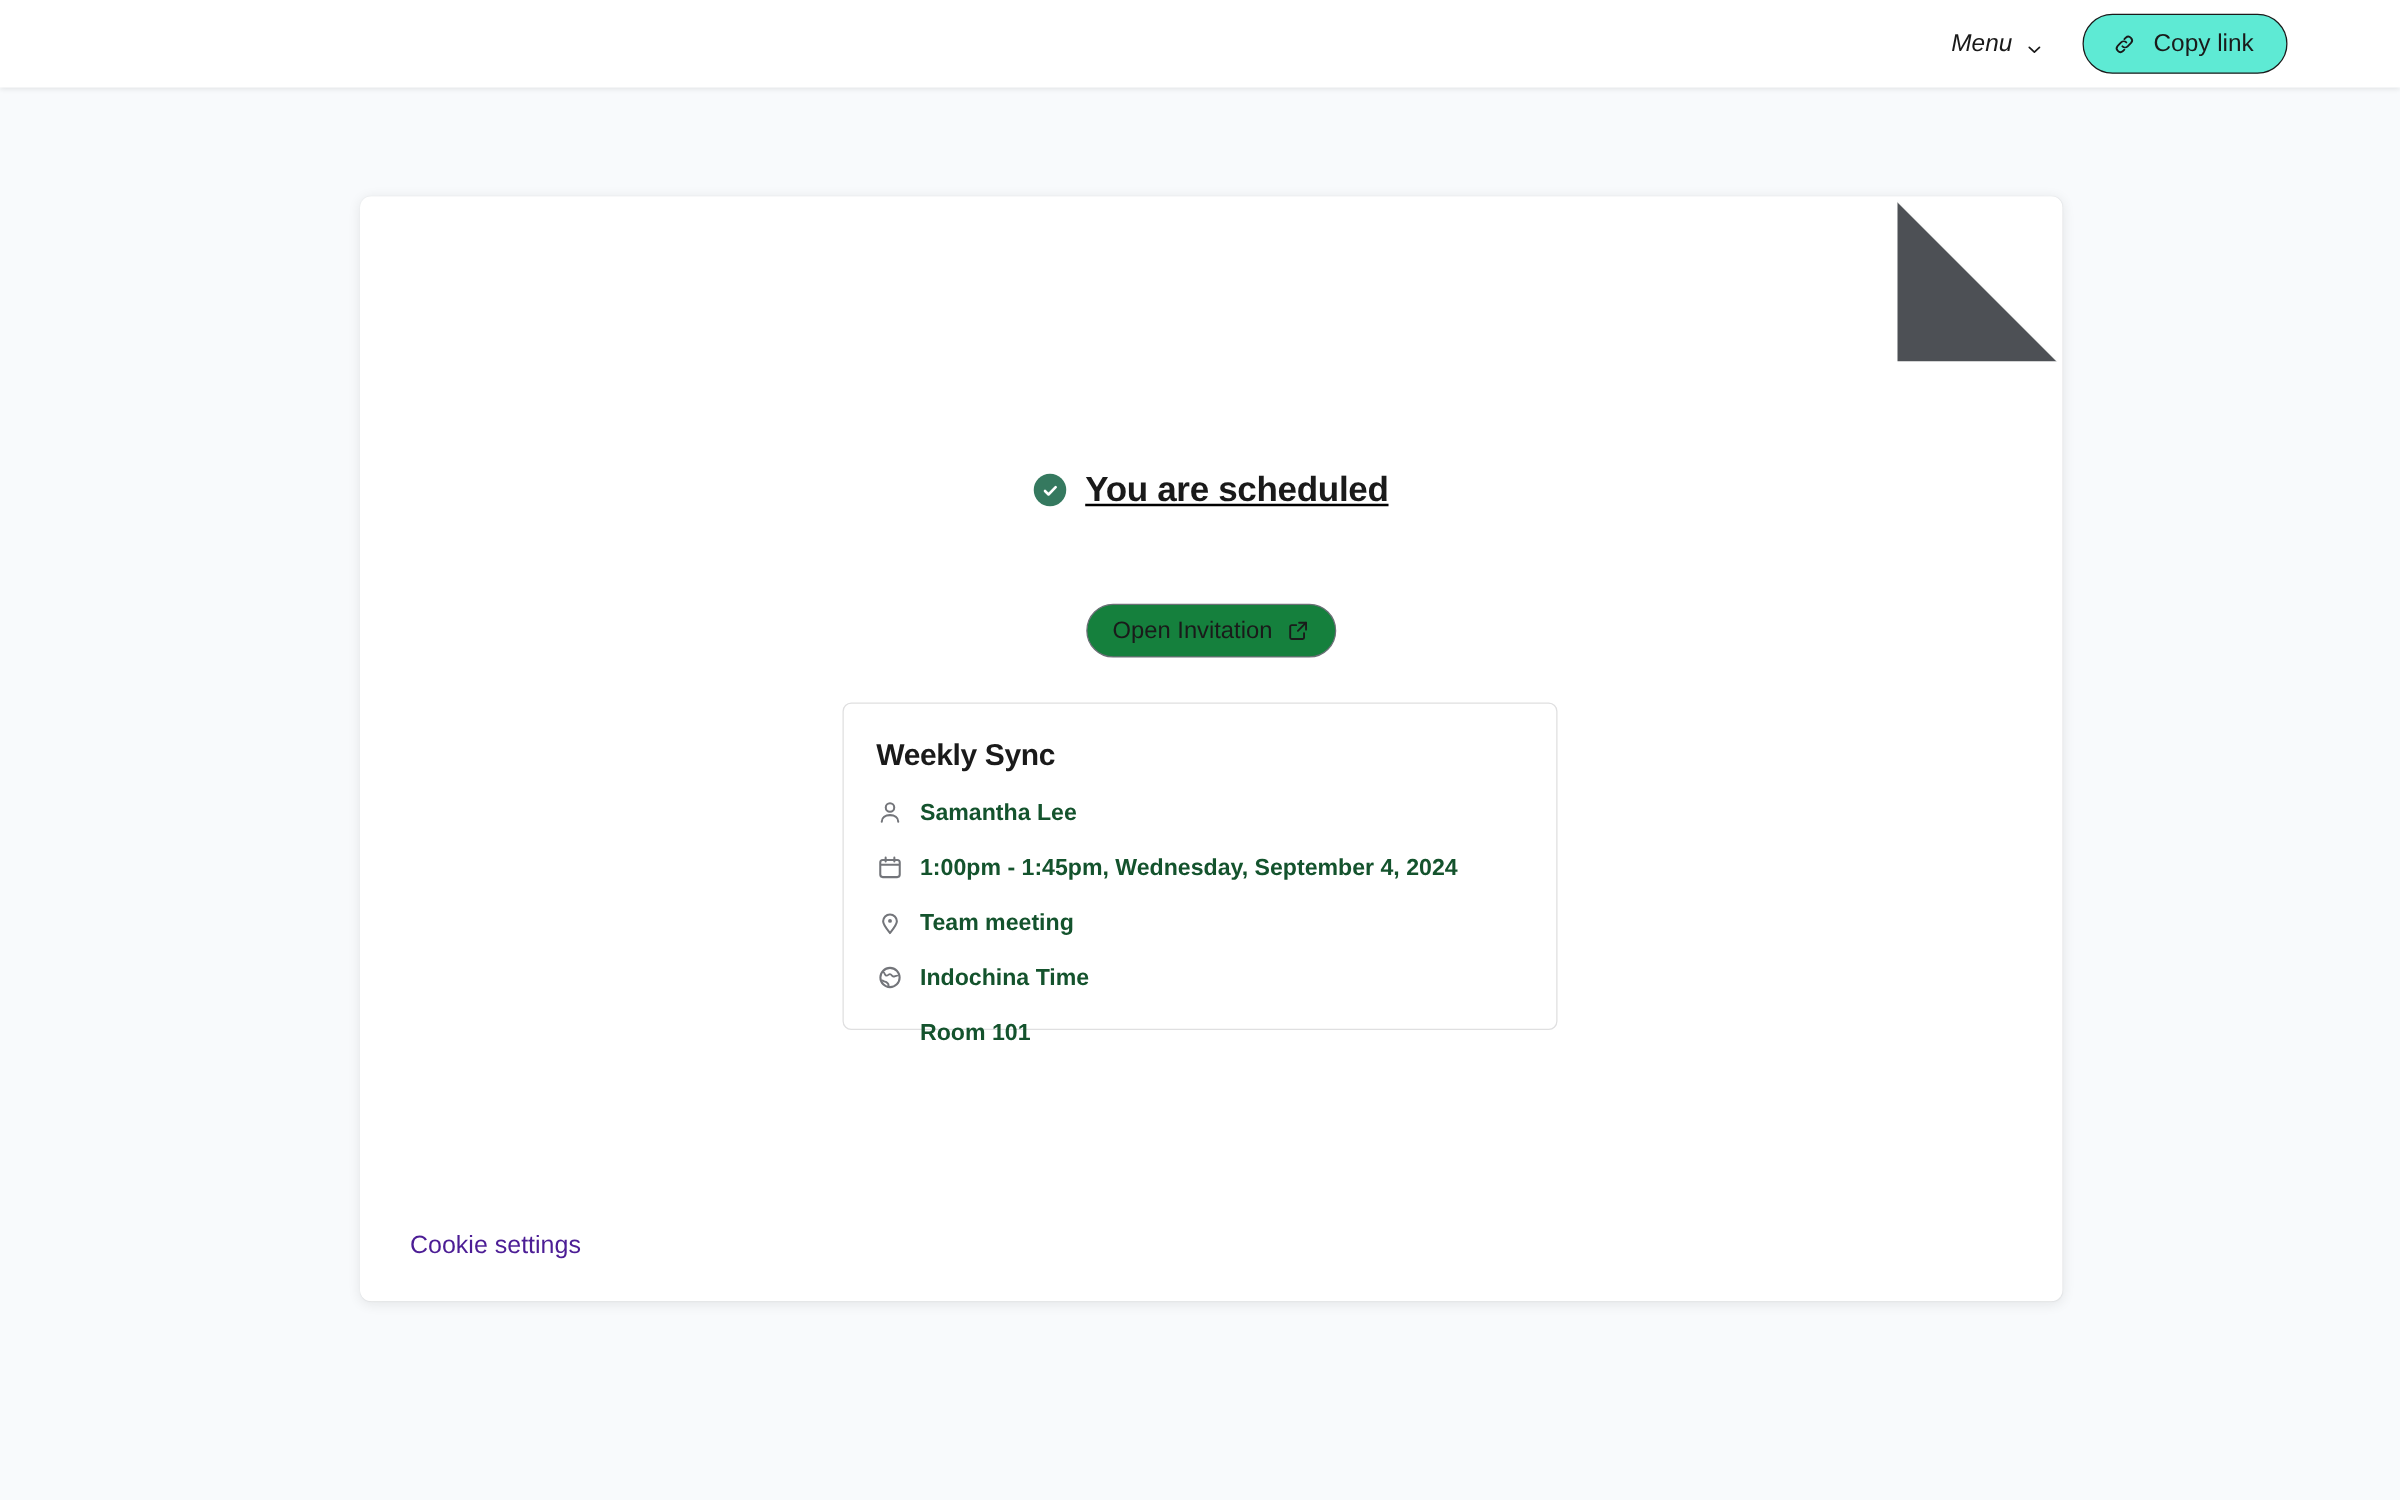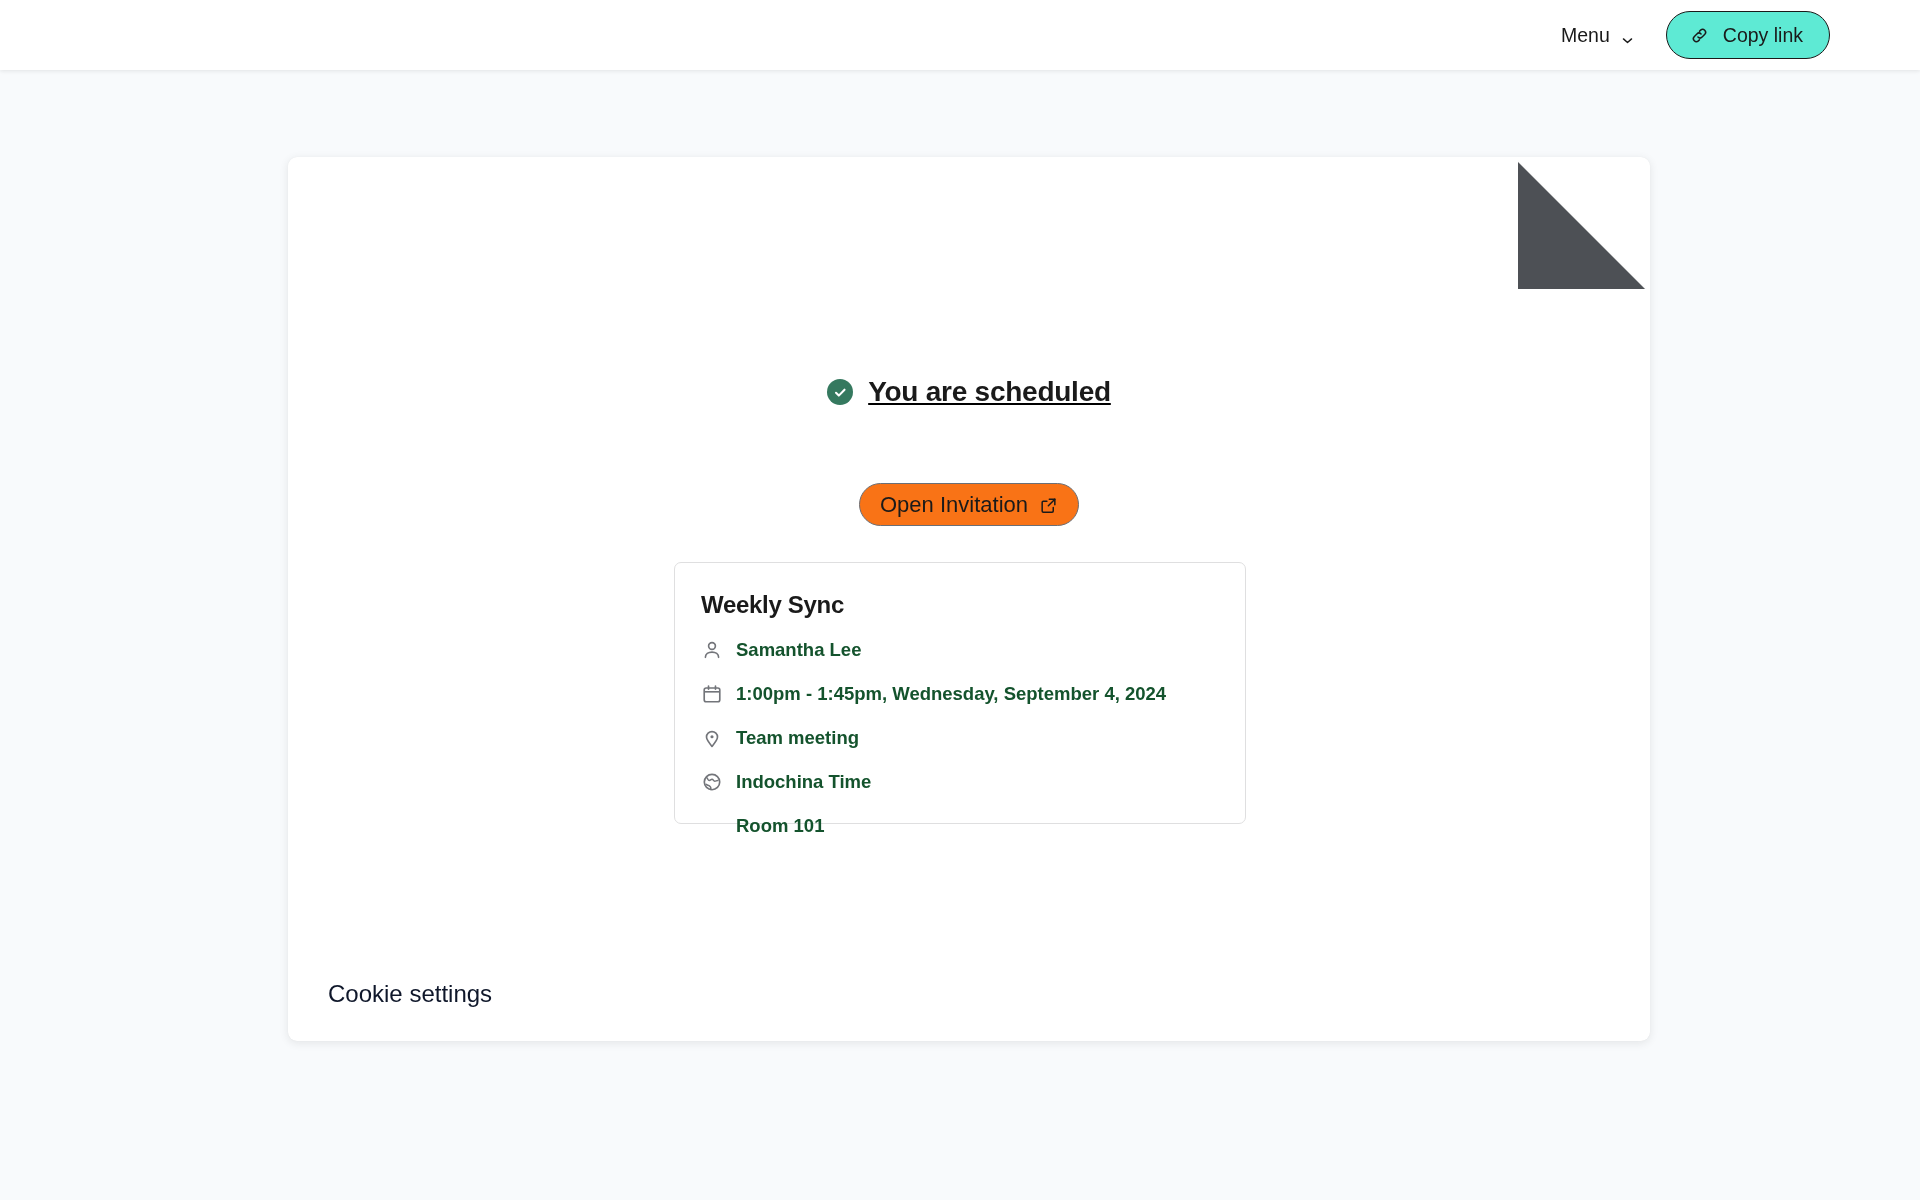--- a/index.html
+++ b/index.html
@@ -20,20 +20,21 @@
     display: flex; align-items: center; justify-content: flex-end;
     padding-right: 90px;
     z-index: 20;
   }
   .menu-btn {
     display: flex; align-items: center; gap: 11px;
     font-size: 19.5px; color: #1a1a1a;
     cursor: pointer; background: none; border: none;
     font-family: "Liberation Sans", sans-serif;
     padding: 6px 4px;
+    font-style: italic;
   }
   .chev { display: block; width: 13px; height: 13px; }
   .copy-btn {
     display: flex; align-items: center; gap: 13px;
     margin-left: 28px;
     height: 48px; padding: 0 26px 0 22px;
     border: 1.6px solid #1a1a1a; border-radius: 26px;
     background: #5eead4; color: #1a1a1a; font-size: 19.5px;
     cursor: pointer; font-family: "Liberation Sans", sans-serif;
   }
@@ -114,21 +115,21 @@
 
   
   .invite-wrap {
     position: absolute; top: 326px; left: 0; width: 100%;
     display: flex; justify-content: center;
   }
   .invite-btn {
     display: inline-flex; align-items: center; gap: 11px;
     height: 43px; padding: 0 20px;
     border: 1.4px solid #6b6f76; border-radius: 23px;
-    background: #f97316; color: #1a1a1a; font-size: 22px;
+    background: #15803d; color: #1a1a1a; font-size: 19px;
     cursor: pointer; font-family: "Liberation Sans", sans-serif;
   }
   .invite-btn .ic { width: 19px; height: 19px; display: block; }
 
   
   .details {
     position: absolute;
     left: 386px; top: 405px;
     width: 572px; height: 262px;
     border: 1.3px solid #dfdfe0;
@@ -153,21 +154,21 @@
   .dtxt {
     font-size: 18.5px; font-weight: bold; color: #14532d;
     line-height: 1.3;
   }
   .drow.noicon { padding-left: 35px; margin-bottom: 0; }
 
   
   .cookie {
     position: absolute;
     left: 40px; bottom: 33px;
-    font-size: 24px; color: #0f172a;
+    font-size: 20px; color: #4c1d95;
     text-decoration: none; cursor: pointer;
   }
 </style>
 </head>
 <body>
 
 <div class="topbar">
   <button class="menu-btn">
     <span>Menu</span>
     <span class="chev">

